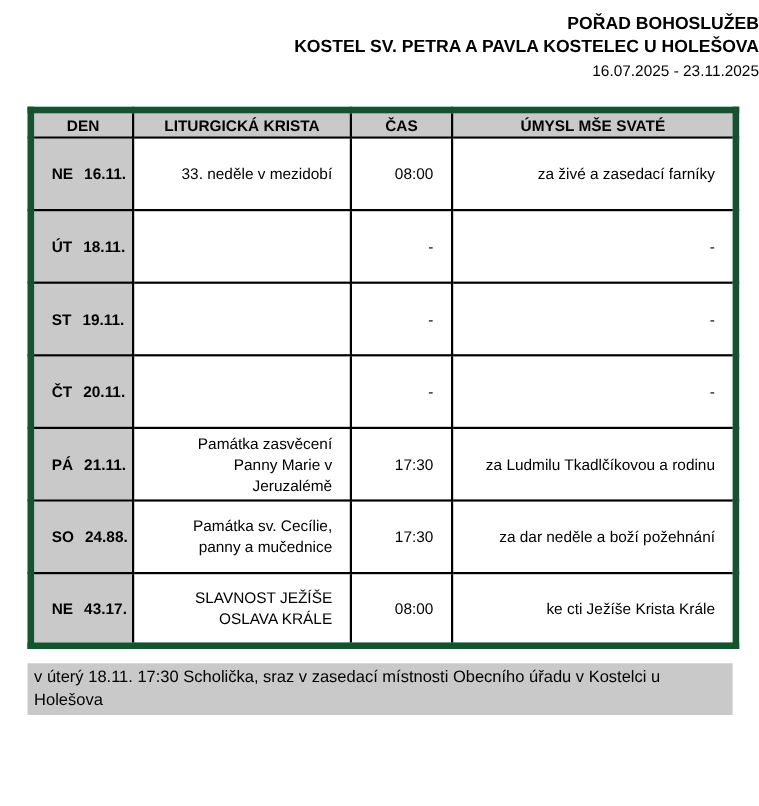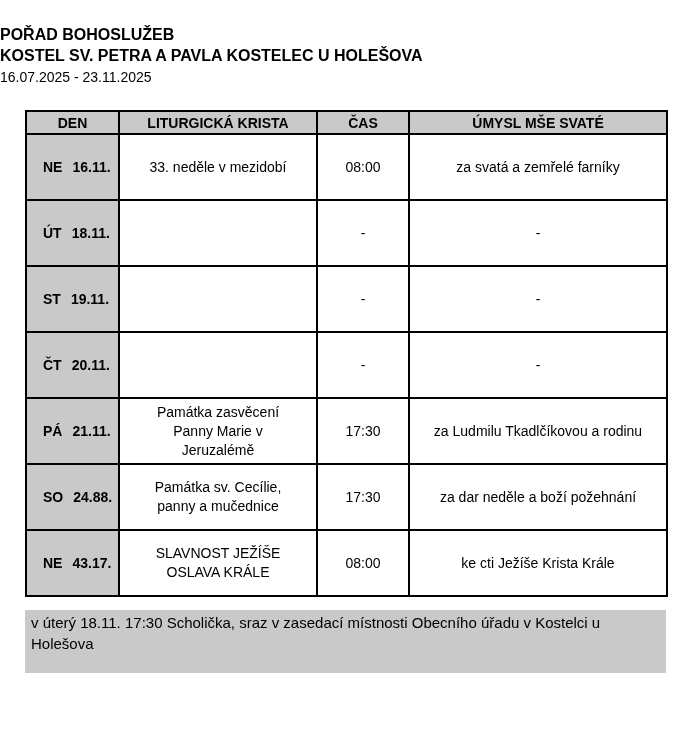--- a/index.html
+++ b/index.html
@@ -10,22 +10,22 @@
     font-family: "Liberation Sans", sans-serif;
   }
   .page {
     width: 690px;
     height: 733px;
     position: relative;
     background: #ffffff;
     overflow: hidden;
   }
   .header-block {
-    text-align: left;
-    padding-top: 24px;
+    text-align: right;
+    padding-top: 11px;
   }
   .title {
     font-size: 16px;
     font-weight: bold;
     line-height: 21px;
   }
   .subtitle {
     font-size: 16px;
     font-weight: bold;
     line-height: 21px;
@@ -33,37 +33,37 @@
   .date-range {
     font-size: 14px;
     line-height: 19px;
     margin-top: 2px;
   }
   table.schedule {
     border-collapse: collapse;
     table-layout: fixed;
     width: 641px;
     margin: 23px 0 0 25px;
-    border: 1px solid #14532d;
+    border: 6px solid #14532d;
   }
   table.schedule th,
   table.schedule td {
     border: 2px solid #000000;
     font-size: 14px;
     overflow: hidden;
   }
   table.schedule th {
     background: #c9c9c9;
     font-weight: bold;
     height: 19px;
     padding: 1px 2px;
     text-align: center;
   }
   table.schedule td {
-    text-align: center;
+    text-align: right;
     vertical-align: middle;
     padding: 2px 16px;
     line-height: 19px;
   }
   tr.data-row {
     height: 66px;
   }
   td.day-cell {
     background: #c9c9c9;
     font-weight: bold;
@@ -74,21 +74,21 @@
   td.day-cell .day-date {
     margin-left: 10px;
   }
   .note {
     margin: 13px 0 0 25px;
     width: 641px;
     box-sizing: border-box;
     background: #c9c9c9;
     font-size: 15px;
     line-height: 21px;
-    padding: 2px 6px 19px 6px;
+    padding: 2px 6px 3px 6px;
   }
 </style>
 </head>
 <body>
 
 <div class="page">
 
   <div class="header-block">
     <div class="title">POŘAD BOHOSLUŽEB</div>
     <div class="subtitle">KOSTEL SV. PETRA A PAVLA KOSTELEC U HOLEŠOVA</div>
@@ -110,21 +110,21 @@
         <th>ÚMYSL MŠE SVATÉ</th>
       </tr>
     </thead>
     <tbody>
     <tr class="data-row">
       <td class="day-cell">
         <span class="day-abbr">NE</span><span class="day-date">16.11.</span>
       </td>
       <td class="celebration-cell">33. neděle v mezidobí</td>
       <td class="time-cell">08:00</td>
-      <td class="intention-cell">za svatá a zemřelé farníky</td>
+      <td class="intention-cell">za živé a zasedací farníky</td>
     </tr>
 
 
     <tr class="data-row">
       <td class="day-cell">
         <span class="day-abbr">ÚT</span><span class="day-date">18.11.</span>
       </td>
       <td class="celebration-cell"></td>
       <td class="time-cell">-</td>
       <td class="intention-cell">-</td>

